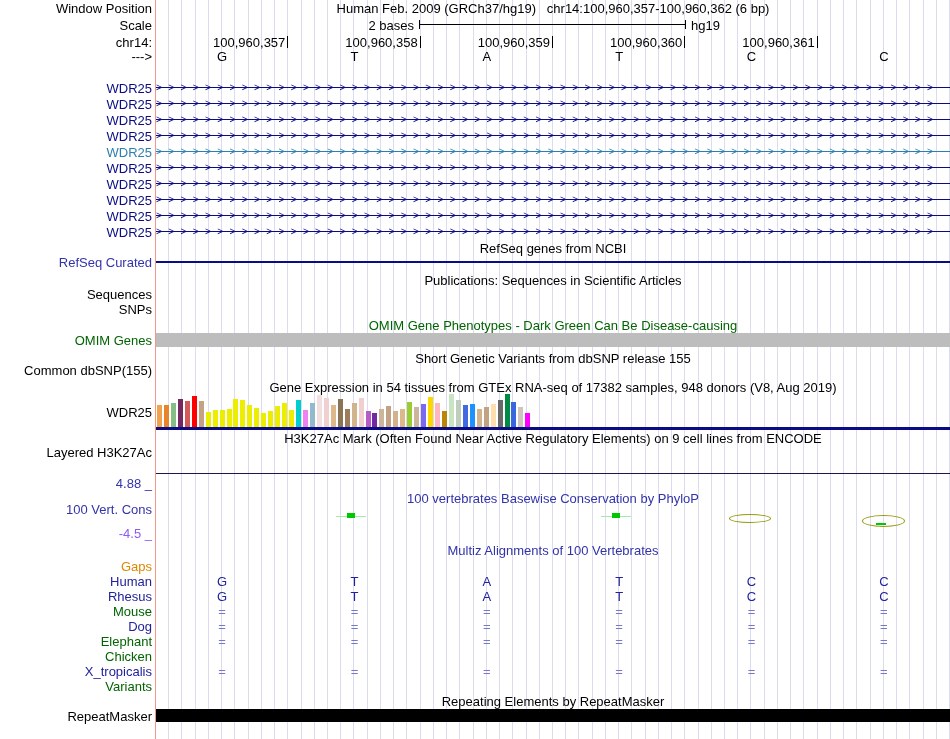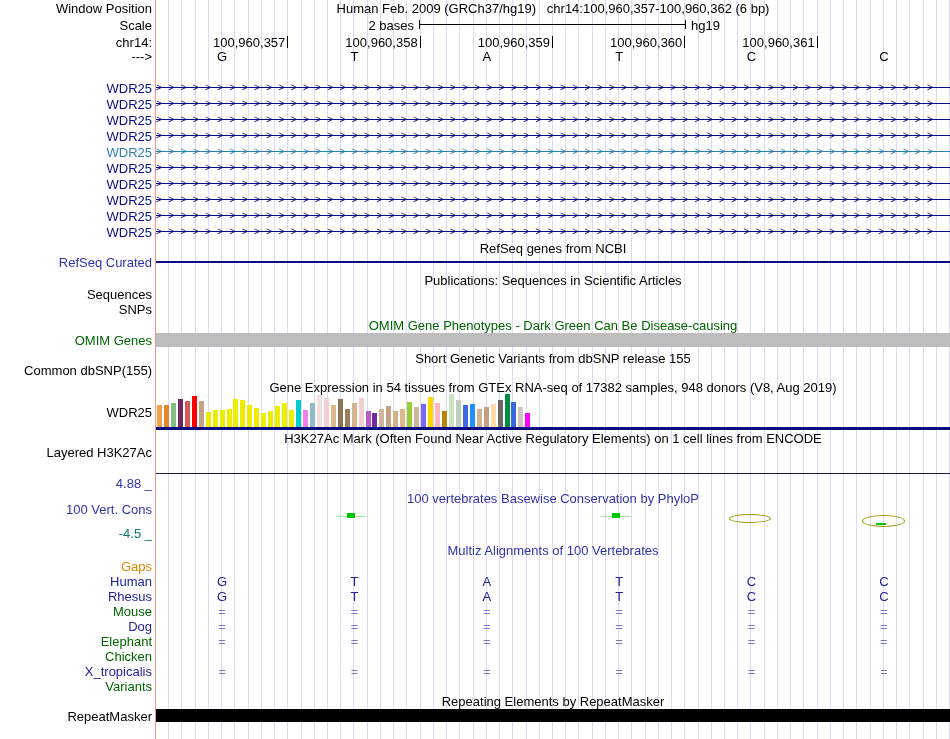--- a/index.html
+++ b/index.html
@@ -6,21 +6,21 @@
   #root{position:relative;width:950px;height:739px;background:#ffffff;overflow:hidden;
         font-family:Liberation Sans, sans-serif;font-size:13px;color:#000;}
   .grid{position:absolute;left:156px;top:0;width:794px;height:739px;
         background-image:repeating-linear-gradient(to right,transparent 0,transparent 12.23px,#DCDCF0 12.23px,#DCDCF0 13.233px);}
   .boundary{position:absolute;left:155px;top:0;width:1px;height:739px;background:#F4978A;}
   .side-label{position:absolute;left:0;width:152px;text-align:right;white-space:nowrap;line-height:13px;}
   .title{position:absolute;left:156px;width:794px;text-align:center;white-space:pre;line-height:13px;}
   .small{font-size:13px;}
   .blue{color:#3333AA;}
   .green{color:#006400;}
-  .darkred{color:#0f766e;text-align:right;}
+  .darkred{color:#8b5cf6;text-align:right;}
   .ruler-num{position:absolute;line-height:13px;white-space:nowrap;}
   .tickmark{position:absolute;}
   .base-cell,.aln-cell{position:absolute;text-align:center;line-height:13px;}
   .gene-row{position:absolute;left:156px;width:794px;height:16px;overflow:hidden;
             font-size:10px;line-height:15px;letter-spacing:6.4px;white-space:nowrap;}
   .gene-row::before{content:"";position:absolute;left:0;top:7px;width:794px;height:1px;background:currentColor;}
   .hline{position:absolute;left:156px;width:794px;}
   .scale-bar{position:absolute;left:419px;top:20px;width:265px;height:9px;
              border-left:1px solid #000;border-right:1px solid #000;
              background:linear-gradient(to bottom,transparent 4px,#000 4px,#000 5px,transparent 5px);}
@@ -57,21 +57,21 @@
   <div class="hline" style="top:333px;height:14px;background:#BDBDBD"></div>
   <div class="side-label green" style="top:334px">OMIM Genes</div>
 
   <div class="title small" style="top:352px">Short Genetic Variants from dbSNP release 155</div>
   <div class="side-label" style="top:364px">Common dbSNP(155)</div>
 
   <div class="title" style="top:381px">Gene Expression in 54 tissues from GTEx RNA-seq of 17382 samples, 948 donors (V8, Aug 2019)</div>
   <div class="side-label" style="top:406px">WDR25</div>
   <div class="hline" style="top:427px;height:3px;background:#0C0C82"></div>
 
-  <div class="title" style="top:432px">H3K27Ac Mark (Often Found Near Active Regulatory Elements) on 1 cell lines from ENCODE</div>
+  <div class="title" style="top:432px">H3K27Ac Mark (Often Found Near Active Regulatory Elements) on 9 cell lines from ENCODE</div>
   <div class="side-label" style="top:446px">Layered H3K27Ac</div>
   <div class="hline" style="top:473px;height:1px;background:#1A1A4A"></div>
 
   <div class="side-label blue" style="top:477px">4.88 _</div>
   <div class="title blue" style="top:492px">100 vertebrates Basewise Conservation by PhyloP</div>
   <div class="side-label blue" style="top:503px">100 Vert. Cons</div>
   <div class="side-label darkred" style="top:527px">-4.5 _</div>
 
   <div class="title blue" style="top:544px">Multiz Alignments of 100 Vertebrates</div>
 

